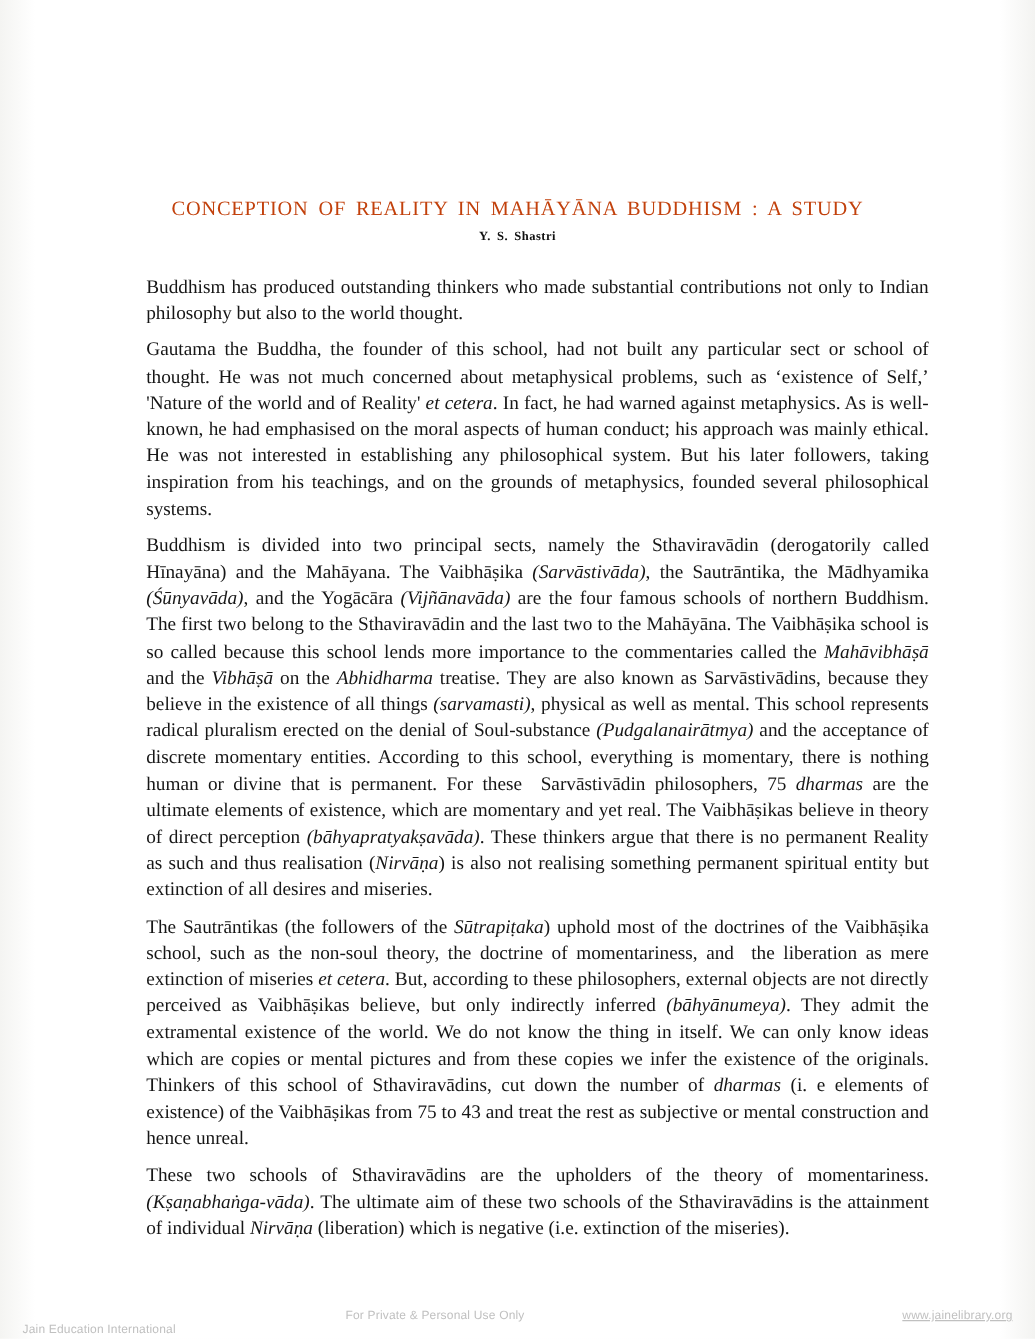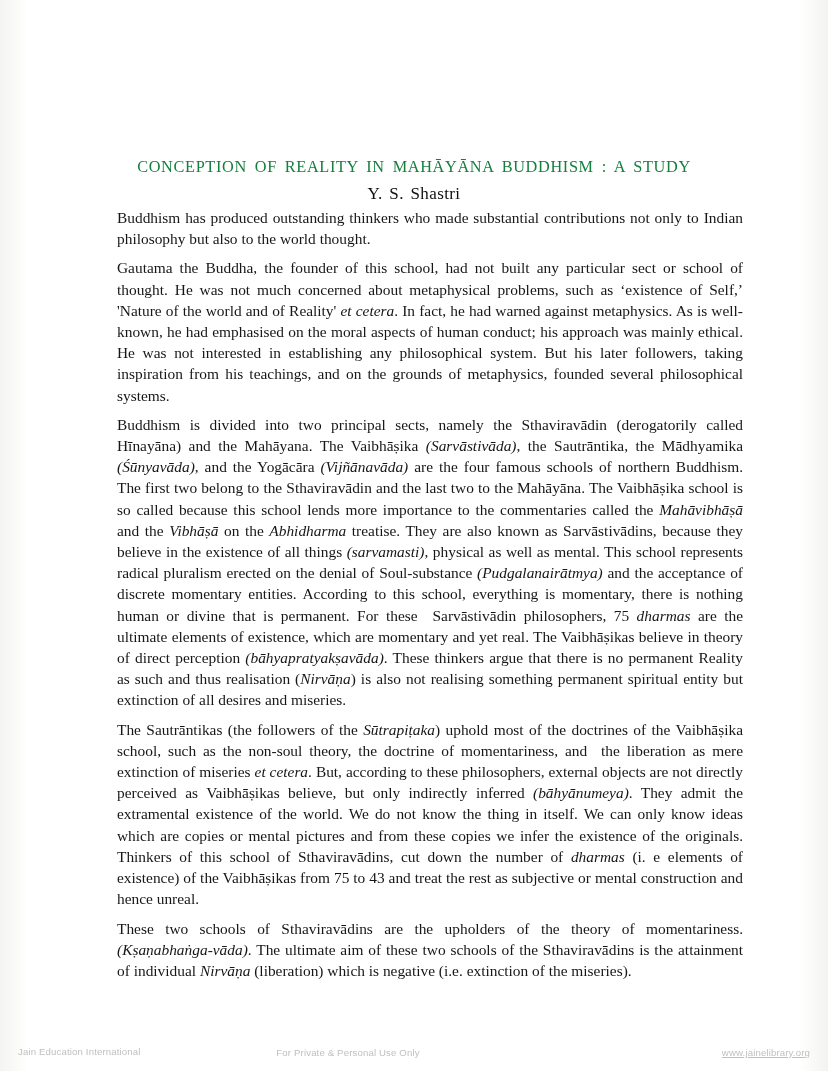--- a/index.html
+++ b/index.html
@@ -31,40 +31,40 @@
   
   .doc-title {
     position: absolute;
     top: 146px;
     left: 0;
     width: 828px;
     text-align: center;
     font-size: 16.3px;
     letter-spacing: 0.65px;
     word-spacing: 3.2px;
-    color: #15803d;
+    color: #c2410c;
     font-weight: 400;
   }
   .doc-author {
     position: absolute;
     top: 184px;
     left: 0;
     width: 828px;
     text-align: center;
-    font-size: 17px;
-    font-weight: normal;
+    font-size: 10px;
+    font-weight: bold;
     letter-spacing: 0.4px;
     word-spacing: 2px;
     color: #101010;
   }
 
   
   .body-col {
     position: absolute;
-    top: 207px;
+    top: 219px;
     left: 117px;
     width: 626px;
   }
   p.para {
     margin: 0 0 8px 0;
     font-size: 15.4px;
     line-height: 21.2px;
     text-align: justify;
     text-justify: inter-word;
     color: #161616;
@@ -81,21 +81,21 @@
     width: 828px;
     height: 22px;
     font-family: "Liberation Sans", "DejaVu Sans", sans-serif;
     font-size: 9.6px;
     color: #c0c0c0;
     letter-spacing: 0.15px;
   }
   .footer-left {
     position: absolute;
     left: 18px;
-    top: 2px;
+    top: 14px;
   }
   .footer-center {
     position: absolute;
     left: 0;
     top: 3px;
     width: 696px;
     text-align: center;
   }
   .footer-right {
     position: absolute;

